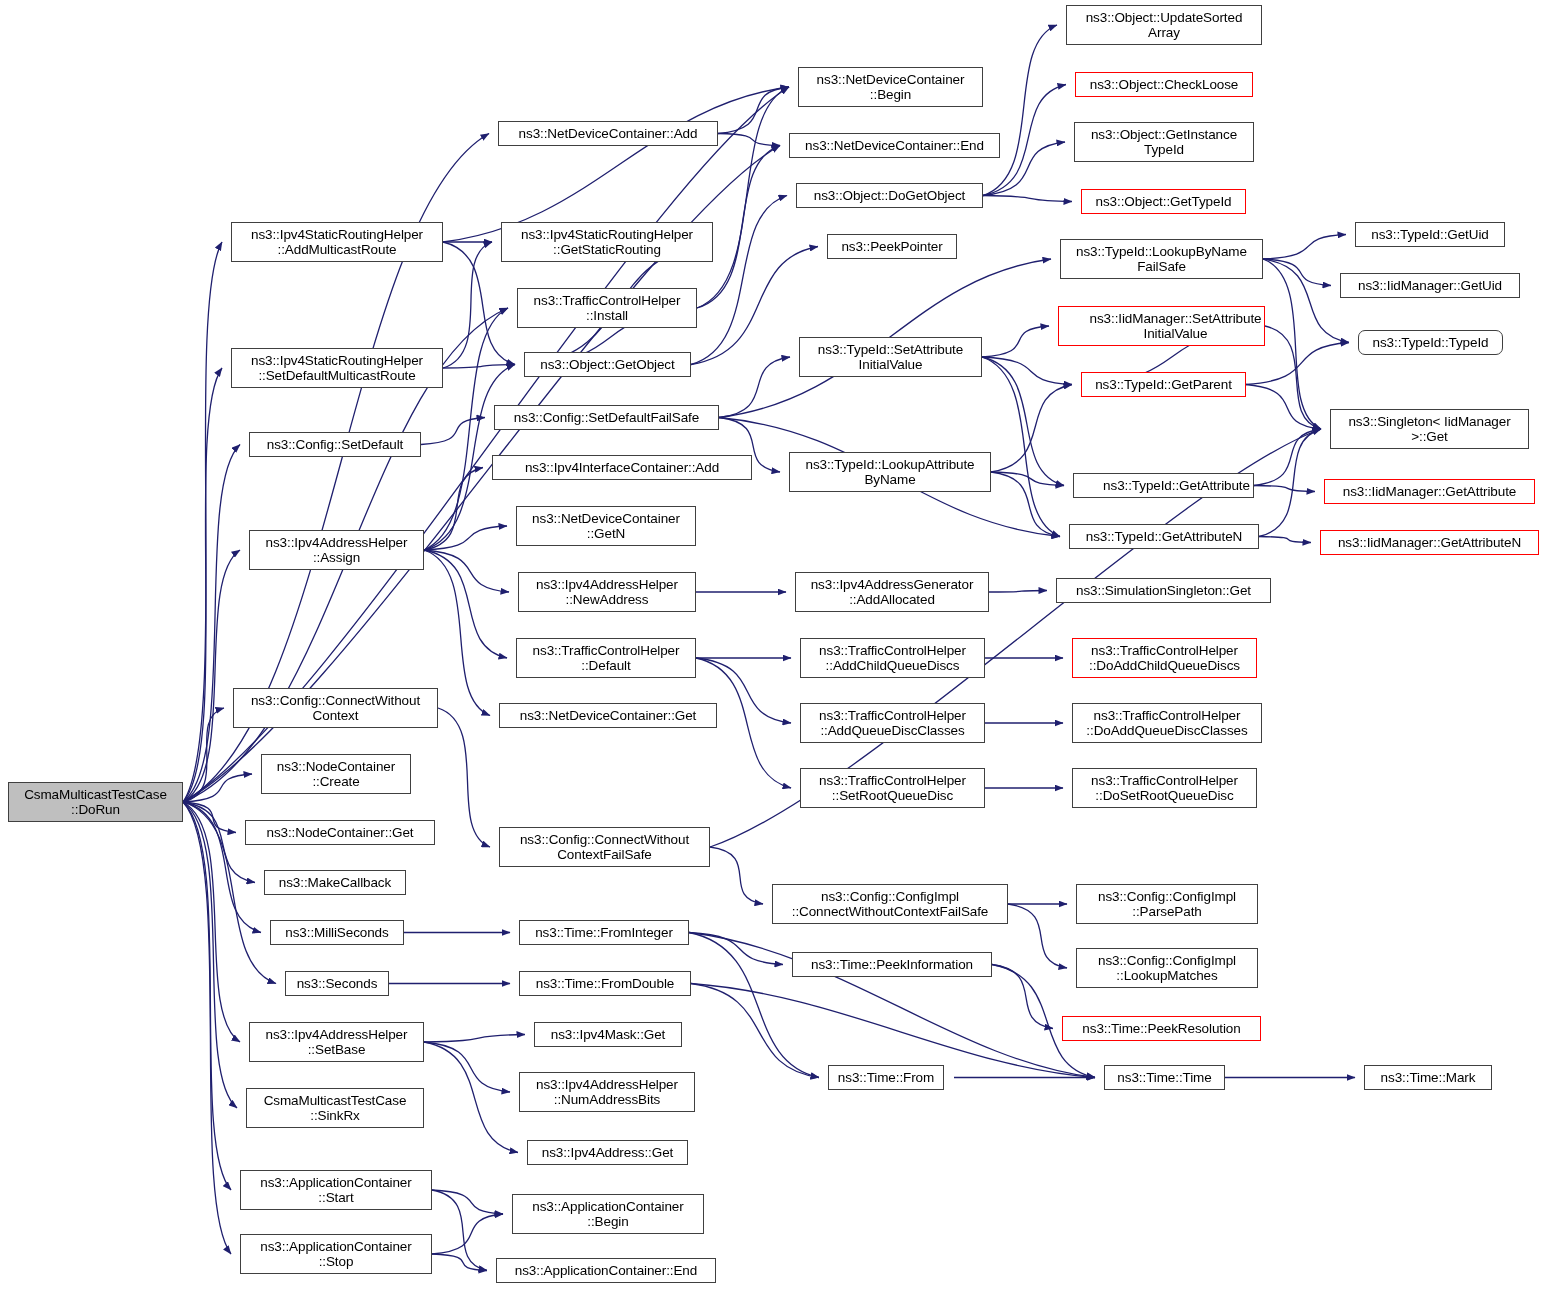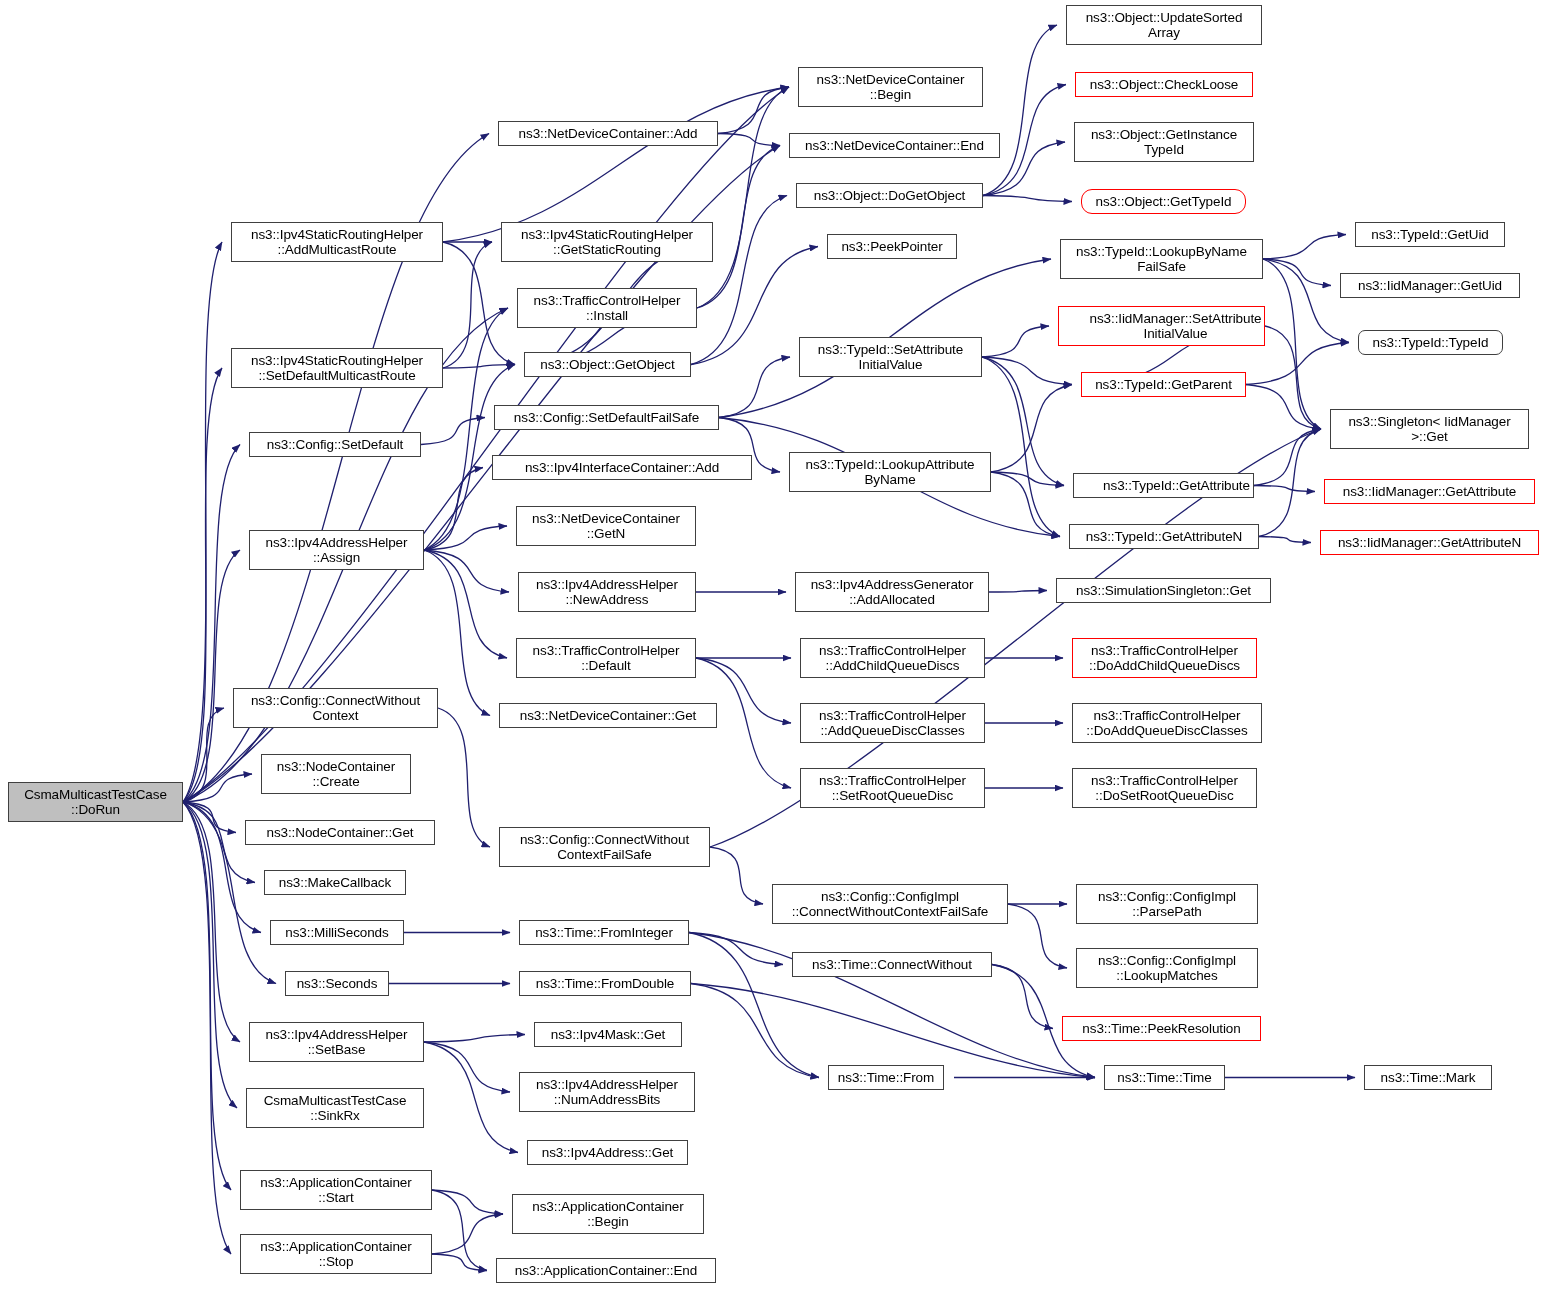--- a/index.html
+++ b/index.html
@@ -202,28 +202,28 @@
     <div class="node" style="left: 795px; top: 572px; width: 194px; height: 40px;">ns3::Ipv4AddressGenerator
 ::AddAllocated</div>
     <div class="node" style="left: 800px; top: 638px; width: 185px; height: 40px;">ns3::TrafficControlHelper
 ::AddChildQueueDiscs</div>
     <div class="node" style="left: 800px; top: 703px; width: 185px; height: 40px;">ns3::TrafficControlHelper
 ::AddQueueDiscClasses</div>
     <div class="node" style="left: 800px; top: 768px; width: 185px; height: 40px;">ns3::TrafficControlHelper
 ::SetRootQueueDisc</div>
     <div class="node" style="left: 772px; top: 884px; width: 236px; height: 40px;">ns3::Config::ConfigImpl
 ::ConnectWithoutContextFailSafe</div>
-    <div class="node" style="left: 792px; top: 952px; width: 200px; height: 25px;">ns3::Time::ConnectWithout</div>
+    <div class="node" style="left: 792px; top: 952px; width: 200px; height: 25px;">ns3::Time::PeekInformation</div>
     <div class="node" style="left: 828px; top: 1065px; width: 116px; height: 25px;">ns3::Time::From</div>
     <div class="node" style="left: 1066px; top: 5px; width: 196px; height: 40px;">ns3::Object::UpdateSorted
 Array</div>
     <div class="node red" style="left: 1075px; top: 72px; width: 178px; height: 25px;">ns3::Object::CheckLoose</div>
     <div class="node" style="left: 1074px; top: 122px; width: 180px; height: 40px;">ns3::Object::GetInstance
 TypeId</div>
-    <div class="node red" style="left: 1081px; top: 189px; width: 165px; height: 25px; border-radius: 11px;">ns3::Object::GetTypeId</div>
+    <div class="node red" style="left: 1081px; top: 189px; width: 165px; height: 25px;">ns3::Object::GetTypeId</div>
     <div class="node" style="left: 1060px; top: 239px; width: 203px; height: 40px;">ns3::TypeId::LookupByName
 FailSafe</div>
     <div class="node red" style="left: 1058px; top: 306px; width: 207px; height: 40px; padding-left: 28px;">ns3::IidManager::SetAttribute
 InitialValue</div>
     <div class="node red" style="left: 1081px; top: 372px; width: 165px; height: 25px;">ns3::TypeId::GetParent</div>
     <div class="node" style="left: 1073px; top: 473px; width: 181px; height: 25px; padding-left: 26px;">ns3::TypeId::GetAttribute</div>
     <div class="node" style="left: 1069px; top: 524px; width: 190px; height: 25px;">ns3::TypeId::GetAttributeN</div>
     <div class="node" style="left: 1056px; top: 578px; width: 215px; height: 25px;">ns3::SimulationSingleton::Get</div>
     <div class="node red" style="left: 1072px; top: 638px; width: 185px; height: 40px;">ns3::TrafficControlHelper
 ::DoAddChildQueueDiscs</div>

